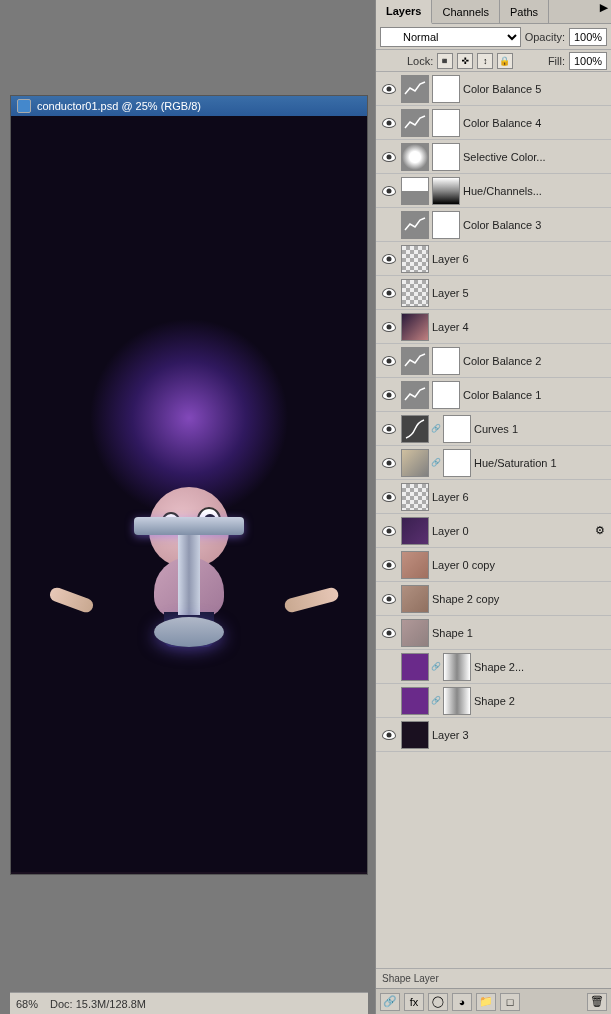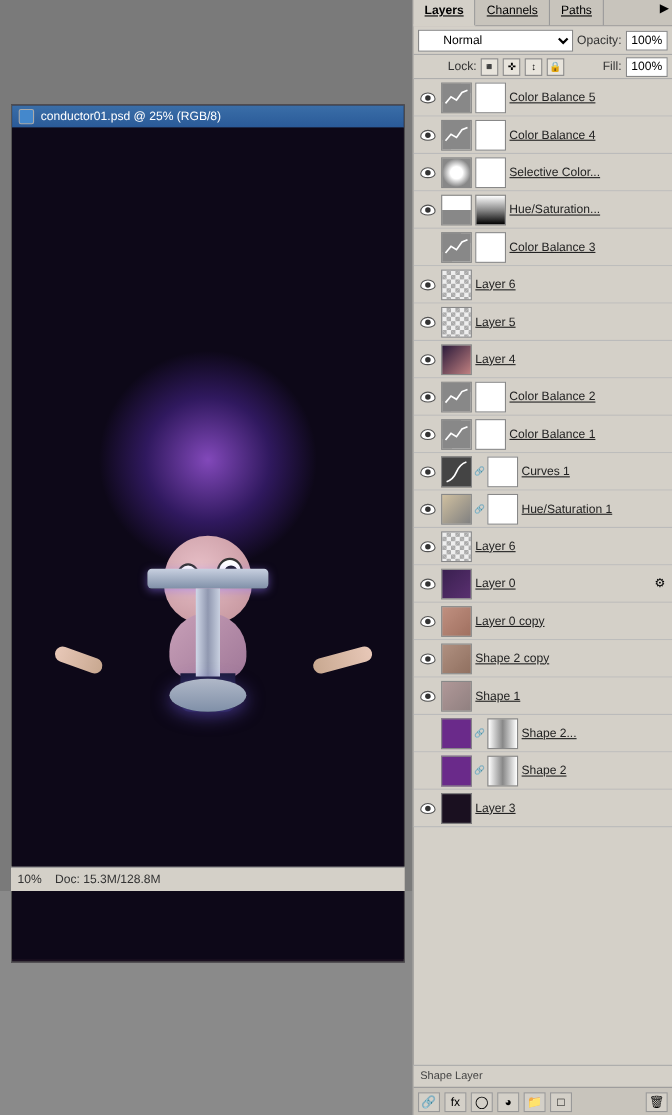--- a/index.html
+++ b/index.html
@@ -11,21 +11,21 @@
       font-size: 11px;
       overflow: hidden;
       position: relative;
     }
 
     
     .canvas-area {
       position: absolute;
       left: 0; top: 0;
       width: 375px;
-      height: 810px;
+      height: 1014px;
       background: #7a7a7a;
     }
 
     .canvas-window {
       position: absolute;
       left: 10px; top: 95px;
       width: 358px;
       height: 780px;
       background: #1a1020;
       border: 1px solid #555;
@@ -229,21 +229,21 @@
       border-bottom: 1px solid #999;
       height: 24px;
     }
 
     .panel-tab {
       padding: 4px 10px;
       font-size: 11px;
       cursor: pointer;
       border-right: 1px solid #999;
       display: flex;
-      text-decoration: underline;
+      align-items: center;
     }
 
     .panel-tab.active {
       background: #d4d0c8;
       border-bottom: 2px solid #d4d0c8;
       margin-bottom: -1px;
       font-weight: bold;
     }
 
     .panel-tab-icon {
@@ -405,21 +405,20 @@
       background: white;
     }
 
     .layer-name {
       font-size: 11px;
       color: #222;
       flex: 1;
       white-space: nowrap;
       overflow: hidden;
       text-overflow: ellipsis;
-      text-decoration: underline;
     }
 
     .layer-extra-icon {
       width: 14px; height: 14px;
       display: flex; align-items: center; justify-content: center;
       font-size: 10px;
       flex-shrink: 0;
     }
     .adj-cb { background: linear-gradient(135deg, #888 33%, #aaa 33% 66%, #ccc 66%); }
 
@@ -491,21 +490,21 @@
         <div class="pedestal">
           <div class="pedestal-top"></div>
           <div class="pedestal-stem"></div>
           <div class="pedestal-base"></div>
         </div>
       </div>
     </div>
   </div>
 
   <div class="canvas-statusbar" style="position:absolute;bottom:0;left:10px;right:0;width:358px;">
-    <span class="statusbar-zoom">10%</span>
+    <span class="statusbar-zoom">68%</span>
     <span>Doc: 15.3M/128.8M</span>
   </div>
 </div>
 
 <div class="panels-area">
   <div class="layers-panel">
 
     <div class="panel-tabs">
       <div class="panel-tab active">
         <span>Layers</span>
@@ -578,21 +577,21 @@
         <span class="layer-name">Selective Color...</span>
       </div>
 
       <div class="layer-item">
         <div class="layer-visibility">
             <div class="eye-icon"></div>
           </div>
         <div class="layer-thumb adjustment" style="background: linear-gradient(to bottom, #fff 50%, #888 50%);">
         </div>
         <div class="layer-thumb gray-gradient"></div>
-        <span class="layer-name">Hue/Saturation...</span>
+        <span class="layer-name">Hue/Channels...</span>
       </div>
 
       <div class="layer-item">
         <div class="layer-visibility" style="visibility:hidden;">
             <div class="eye-icon"></div>
           </div>
         <div class="layer-thumb adjustment adj-cb">
           <svg width="26" height="26" viewBox="0 0 26 26">
               <rect width="26" height="26" fill="#888"></rect>
               <polyline points="3,18 8,12 13,15 18,8 23,6" stroke="white" stroke-width="1.5" fill="none"></polyline>

